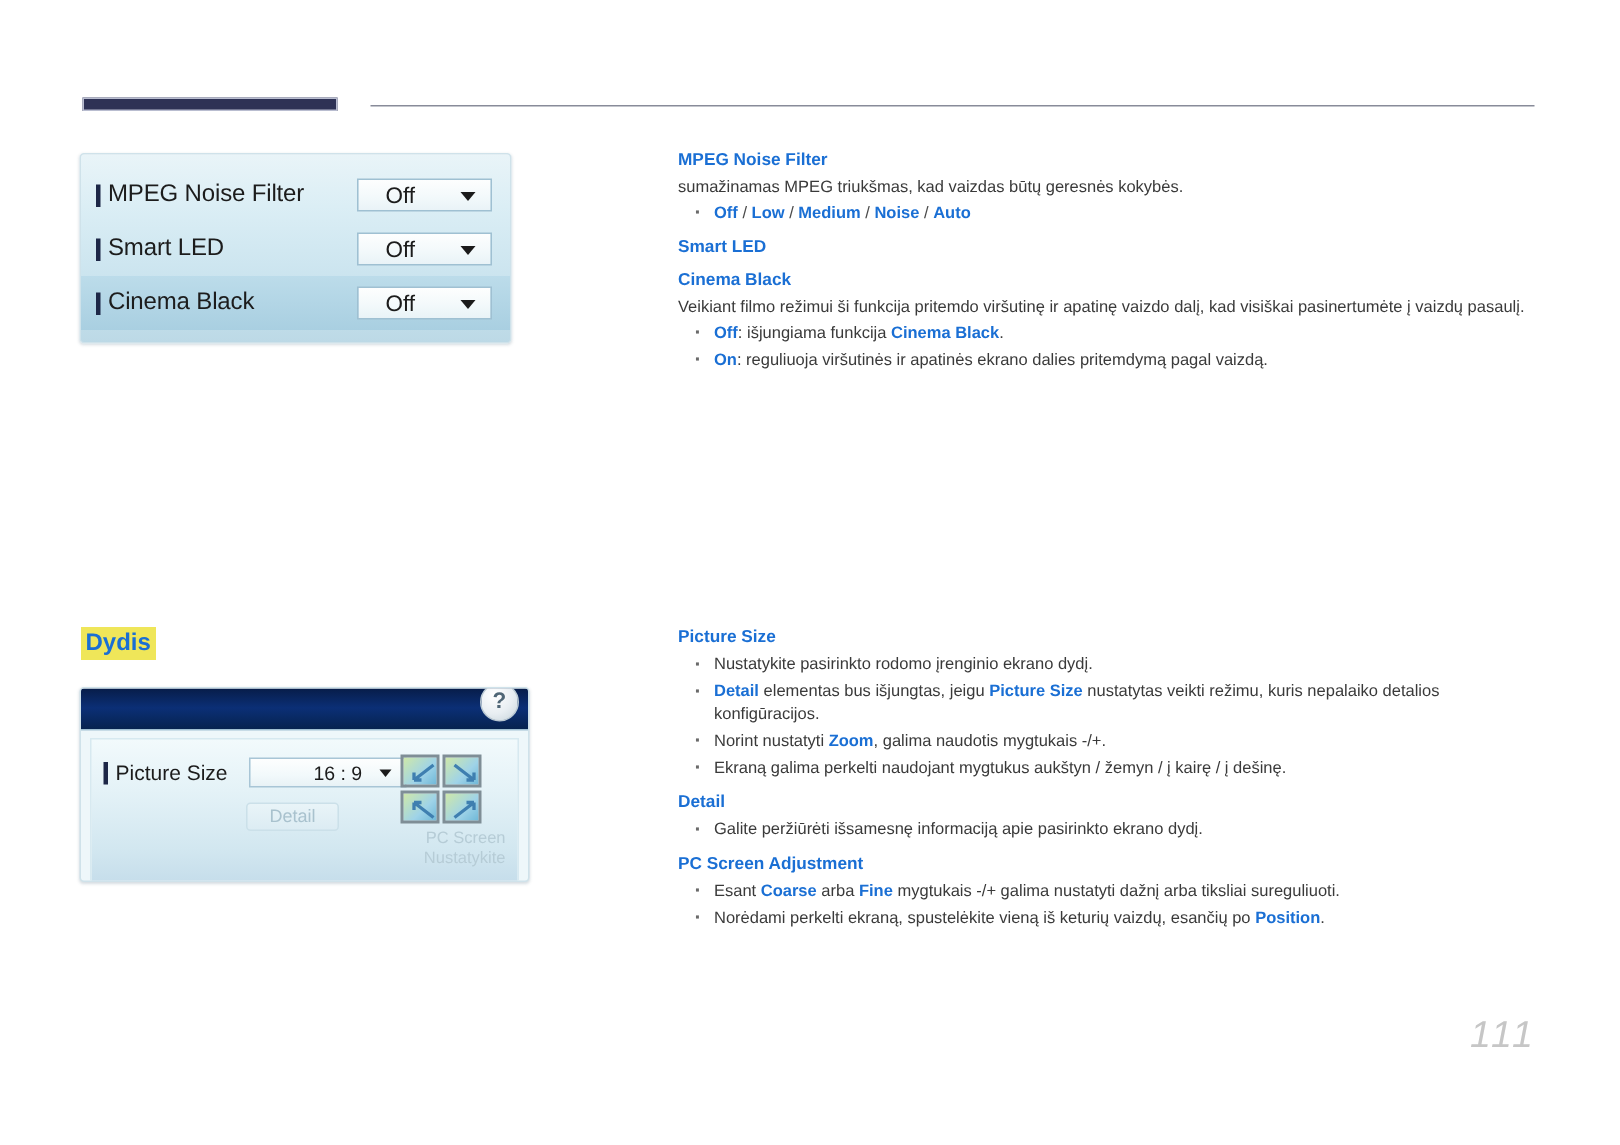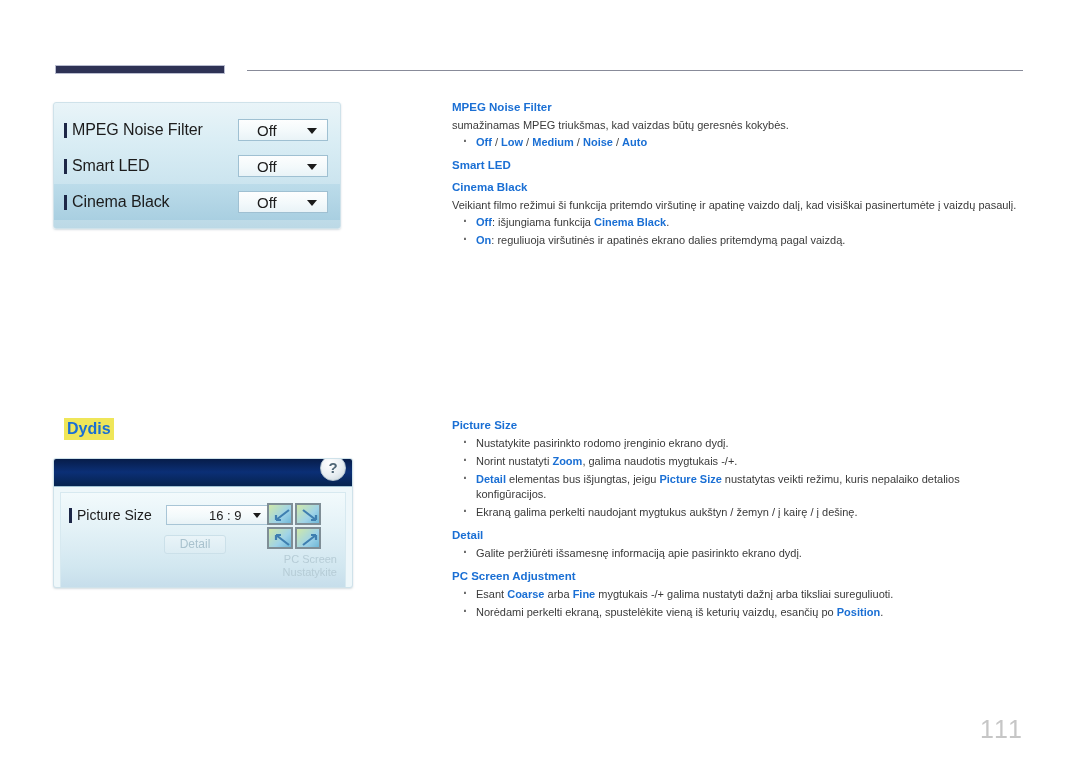--- a/index.html
+++ b/index.html
@@ -109,21 +109,21 @@
     height: 0;
     margin-top: -2px;
     border-left: 5px solid transparent;
     border-right: 5px solid transparent;
     border-top: 6px solid #1b1b1b;
   }
 
   
   .section-heading {
     position: absolute;
-    left: 64px;
+    left: 54px;
     top: 418px;
     font-size: 16px;
     font-weight: bold;
     color: #1a6fd4;
     background: #efe659;
     padding: 1px 3px;
     line-height: 20px;
   }
 
   
@@ -289,24 +289,25 @@
     font-size: 14px;
     font-weight: bold;
   }
   .b { color: #1a6fd4; font-weight: bold; }
   .sep { color: #4a4a4a; }
 
   
   .page-num {
     position: absolute;
     right: 56px;
-    top: 715px;
+    top: 676px;
     font-size: 25px;
     color: #c6c6c6;
     letter-spacing: 2px;
+    font-style: italic;
   }
 </style>
 </head>
 <body>
 
 <div id="page">
 
   <div class="header-rule">
     <div class="thick"></div>
     <div class="thin"></div>
@@ -414,24 +415,24 @@
     <div class="bullet"><span class="b">On</span><span>: reguliuoja viršutinės ir apatinės ekrano dalies pritemdymą pagal vaizdą.</span></div>
 
   </div>
 
   <div class="text-col block-bottom">
 
     <div class="blue-head">Picture Size</div>
 
     <div class="bullet">Nustatykite pasirinkto rodomo įrenginio ekrano dydį.</div>
 
+    <div class="bullet"><span class="b">Detail</span><span> elementas bus išjungtas, jeigu </span><span class="b">Picture Size</span><span> nustatytas veikti režimu, kuris nepalaiko detalios konfigūracijos.</span></div>
+
     <div class="bullet"><span>Norint nustatyti </span><span class="b">Zoom</span><span>, galima naudotis mygtukais -/+.</span></div>
 
-    <div class="bullet"><span class="b">Detail</span><span> elementas bus išjungtas, jeigu </span><span class="b">Picture Size</span><span> nustatytas veikti režimu, kuris nepalaiko detalios konfigūracijos.</span></div>
-
     <div class="bullet">Ekraną galima perkelti naudojant mygtukus aukštyn / žemyn / į kairę / į dešinę.</div>
 
     <div class="blue-head">Detail</div>
 
     <div class="bullet">Galite peržiūrėti išsamesnę informaciją apie pasirinkto ekrano dydį.</div>
 
     <div class="blue-head">PC Screen Adjustment</div>
 
     <div class="bullet"><span>Esant </span><span class="b">Coarse</span><span> arba </span><span class="b">Fine</span><span> mygtukais -/+ galima nustatyti dažnį arba tiksliai sureguliuoti.</span></div>
 

